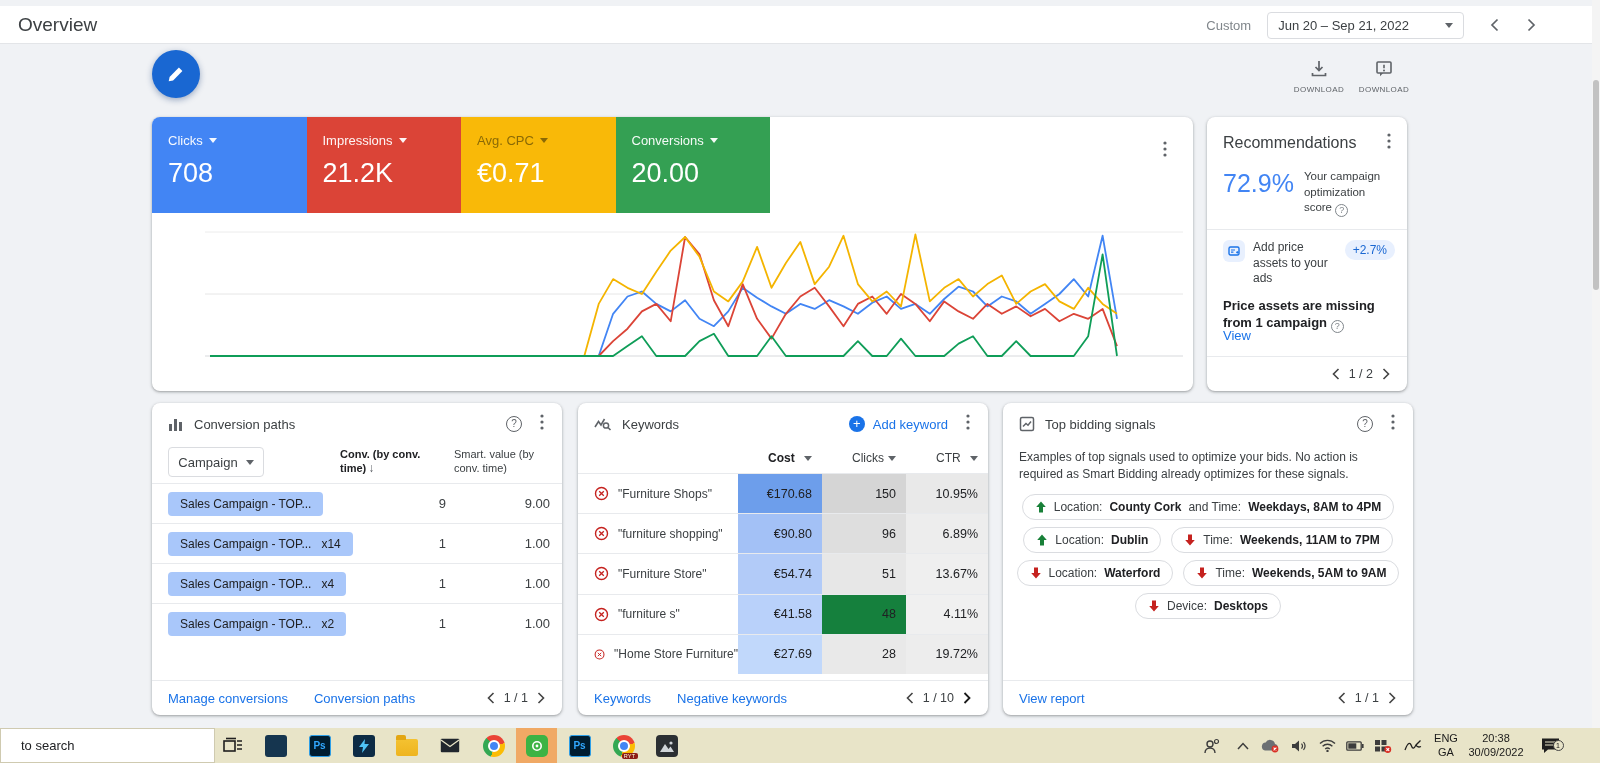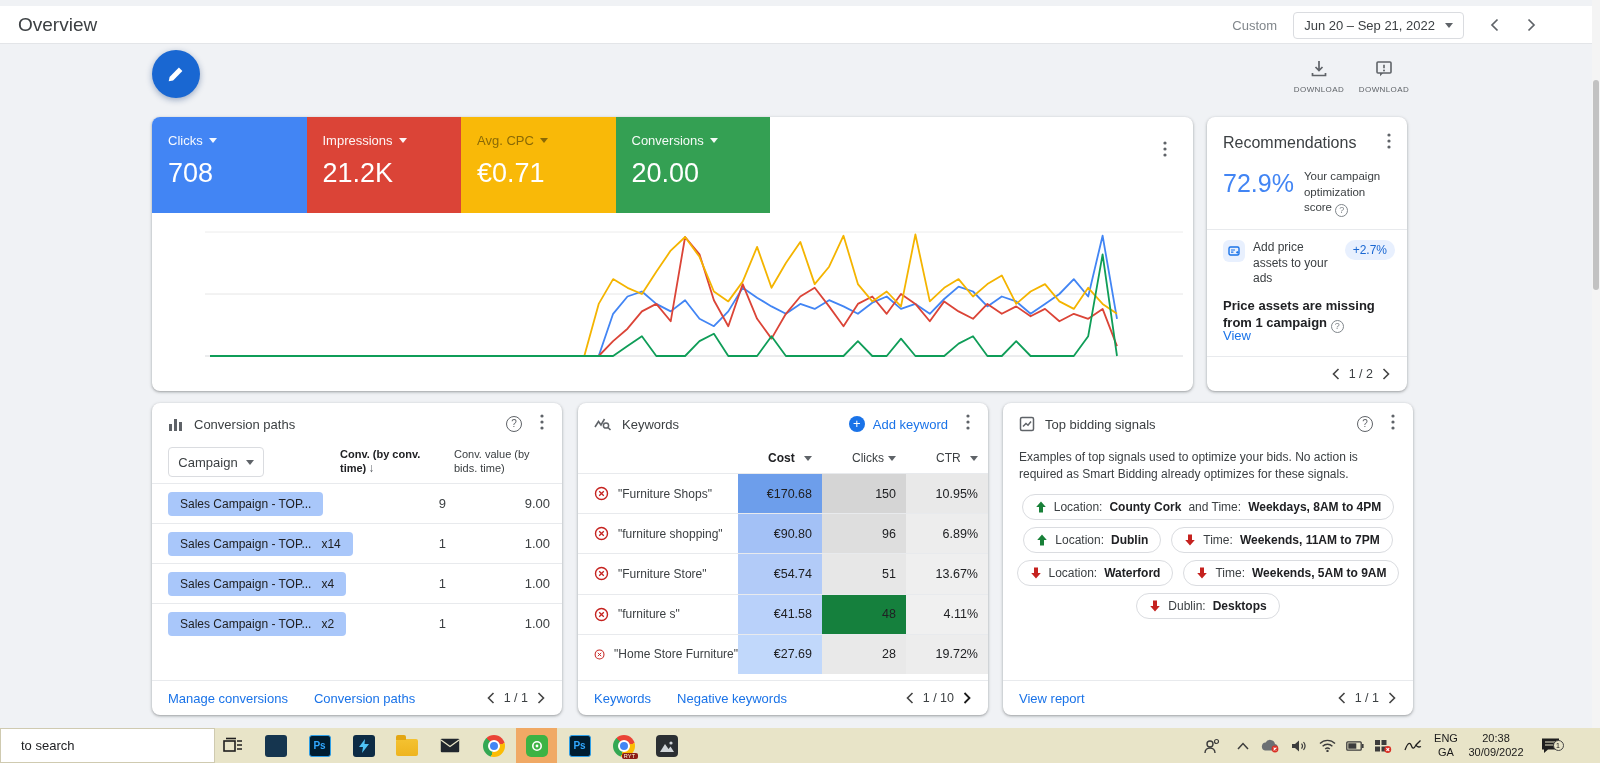--- a/index.html
+++ b/index.html
@@ -3,21 +3,21 @@
 <meta charset="utf-8">
 <style>
   html,body{margin:0;padding:0;width:1600px;height:763px;overflow:hidden;
     font-family:"Liberation Sans","DejaVu Sans",sans-serif;background:#f0f2f5;position:relative;}
   *{box-sizing:border-box;}
   
   .top-bar{position:absolute;top:0;left:0;right:8px;height:38px;background:#fff;border-bottom:1px solid #e3e5e8;z-index:6;margin-top:6px;}
   .page-title{position:absolute;left:18px;top:0;line-height:38px;font-size:19px;color:#3c4043;}
   .range-cluster{position:absolute;right:52px;top:0;height:38px;display:flex;align-items:center;gap:16px;}
   .range-type{font-size:13px;color:#80868b;}
-  .date-box{display:flex;align-items:center;gap:10px;border:1px solid #dadce0;border-radius:4px;height:27px;padding:0 10px;font-size:13px;color:#3c4043;background:#fff;cursor:pointer;}
+  .date-box{display:flex;align-items:center;gap:36px;border:1px solid #dadce0;border-radius:4px;height:27px;padding:0 10px;font-size:13px;color:#3c4043;background:#fff;cursor:pointer;}
   .caret{width:0;height:0;border-left:4px solid transparent;border-right:4px solid transparent;border-top:5px solid #5f6368;display:inline-block;}
   .nav-chev{width:18px;height:18px;display:flex;align-items:center;justify-content:center;cursor:pointer;}
   
   .fab{position:absolute;left:152px;top:50px;width:48px;height:48px;border-radius:50%;background:#1967d2;box-shadow:0 2px 6px rgba(26,60,120,.4);display:flex;align-items:center;justify-content:center;cursor:pointer;z-index:4;}
   .mini-tool{position:absolute;top:60px;width:70px;text-align:center;color:#5f6368;cursor:pointer;}
   .mini-tool .lbl{font-size:8px;letter-spacing:.4px;margin-top:3px;color:#5f6368;}
   
   .card{position:absolute;background:#fff;border-radius:8px;box-shadow:0 1px 2px rgba(60,64,67,.3),0 1px 3px 1px rgba(60,64,67,.15);}
   .card-head{display:flex;align-items:center;height:42px;padding:0 16px;gap:10px;}
   .card-title{font-size:13px;color:#3c4043;}
@@ -269,21 +269,21 @@
             <circle cx="2" cy="14" r="1.6" fill="#5f6368"></circle>
           </svg></span>
     </div>
   </div>
   <div class="cp-filter-row">
     <div class="filter-btn">
       <span>Campaign</span>
       <span class="caret"></span>
     </div>
     <div class="cp-colhead bold"><span>Conv. (by conv. time)</span><span class="sort-arrow">↓</span></div>
-    <div class="cp-colhead">Conv. value (by bids. time)</div>
+    <div class="cp-colhead">Smart. value (by conv. time)</div>
   </div>
   <div id="cp-rows">
       <div class="cp-row">
         <div><span class="cp-badge">
             <span>Sales Campaign - TOP...</span>
           </span></div>
         <div class="num">9</div>
         <div class="num">9.00</div>
       </div>
       <div class="cp-row">
@@ -509,21 +509,21 @@
           </svg>
           <span>Time: </span>
           <b>Weekends, 5AM to 9AM</b>
         </div>
       </div>
       <div class="chip-row">
         <div class="chip">
           <svg class="chip-arrow" viewBox="0 0 12 12">
             <path d="M6 11.5 L1.2 6 H4 V0.5 H8 V6 H10.8 Z" fill="#c5221f"></path>
           </svg>
-          <span>Dublin: </span>
+          <span>Device: </span>
           <b>Desktops</b>
         </div>
       </div>
     </div>
   <div class="card-foot">
     <span class="link">View report</span>
     <div class="pagination">
       <span class="pg-chev">
           <svg width="10" height="12" viewBox="0 0 10 12">
             <path d="M7.5 1 L2.5 6 L7.5 11" stroke="#444" stroke-width="1.6" fill="none"></path>

